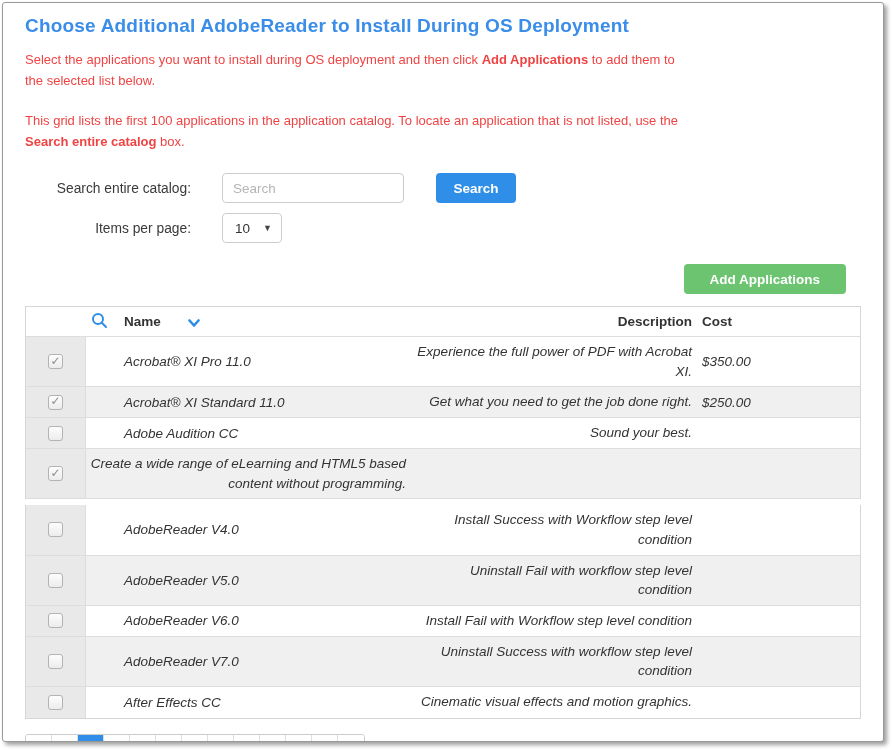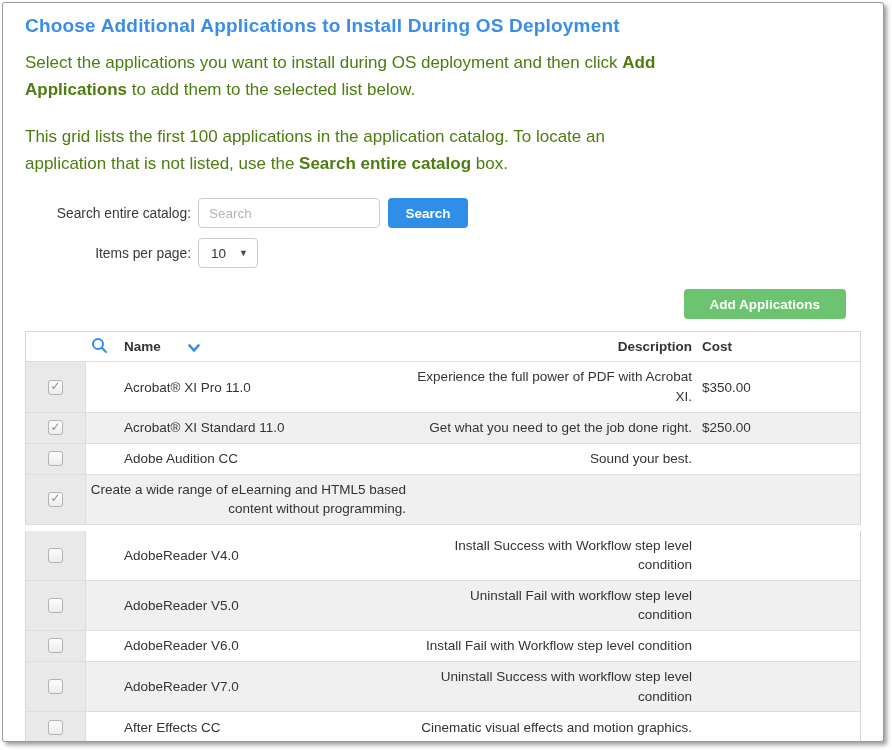--- a/index.html
+++ b/index.html
@@ -8,25 +8,25 @@
 
   .frame {
     position: absolute; left: 2px; top: 2px; width: 882px; height: 740px;
     background: #fff; border: 1px solid #999; border-radius: 3px;
     box-shadow: 3px 3px 4px rgba(0,0,0,.38);
     padding: 12px 22px 0 22px; overflow: hidden;
   }
 
   .page-title { font-size: 19px; font-weight: 700; color: #3a8de8; letter-spacing: .2px; }
 
-  .intro { font-size: 17px; line-height: 1.58; color: #4d7c0f; max-width: 658px; margin-top: 13px; }
+  .intro { font-size: 13px; line-height: 1.58; color: #ef4444; max-width: 658px; margin-top: 13px; }
   .intro b { font-weight: 700; }
 
   .form-area { margin-top: 21px; }
-  .form-row { display: flex; align-items: center; margin-bottom: 10px; }
+  .form-row { display: flex; align-items: center; margin-bottom: 10px; gap: 24px; }
   .form-label { width: 173px; text-align: right; padding-right: 7px; font-size: 13.8px; color: #3a3a3a; }
   .search-input {
     width: 182px; height: 30px; border: 1px solid #ccc; border-radius: 4px;
     padding: 0 10px; font-size: 13.5px; color: #333; outline: none;
     font-family: "Liberation Sans", sans-serif;
   }
   .search-input::placeholder { color: #b5b5b5; }
   .btn {
     display: inline-flex; align-items: center; justify-content: center;
     border: none; border-radius: 4px; color: #fff; font-weight: 700;
@@ -48,21 +48,21 @@
   .grid-header { display: flex; background: #fff; border-bottom: 1px solid #ddd; height: 30px; align-items: center; }
   .col-check { width: 60px; flex: 0 0 60px; }
   .col-name  { width: 330px; flex: 0 0 330px; padding-left: 38px; }
   .col-desc  { flex: 1 1 auto; padding-right: 10px; text-align: right; }
   .col-cost  { width: 158px; flex: 0 0 158px; }
   .grid-header .col-name { position: relative; font-weight: 700; color: #333; display: flex; align-items: center; gap: 20px; }
   .grid-header .col-desc, .grid-header .col-cost { font-weight: 700; color: #333; }
   .header-search-icon { position: absolute; left: 5px; top: -1px; cursor: pointer; }
   .sort-icon { margin-left: 7px; margin-top: 3px; }
 
-  .grid-row { display: flex; align-items: center; min-height: 31px; border-bottom: 1px solid #ddd; background: #fff; }
+  .grid-row { display: flex; align-items: center; min-height: 31px; border-bottom: 1px solid #ddd; background: #fff; font-style: italic; }
   .grid-row:last-child { border-bottom: none; }
   .grid-row.striped .col-name, .grid-row.striped .col-desc, .grid-row.striped .col-cost { background: transparent; }
   .grid-row.striped { background: #f0f0f0; }
   .grid-row .col-check {
     align-self: stretch; background: #e9e9e9; border-right: 1px solid #ddd;
     display: flex; align-items: center; justify-content: center;
   }
   .grid-row .col-desc { line-height: 1.45; padding-top: 5px; padding-bottom: 5px; }
   .row-gap { position: relative; left: -1px; width: calc(100% + 2px); height: 6px; background: #fff; }
 
@@ -86,21 +86,21 @@
   .page-cell.active { background: #2f8ee8; color: #fff; font-weight: 700; }
   .page-cell.disabled { color: #9fb6cc; cursor: default; }
   .page-cell.ellipsis { color: #999; cursor: default; }
   .pager-summary { margin-left: 14px; font-size: 13.5px; color: #3a3a3a; }
 </style>
 </head>
 <body>
 
 <div class="frame">
 
-  <div class="page-title">Choose Additional Applications to Install During OS Deployment</div>
+  <div class="page-title">Choose Additional AdobeReader to Install During OS Deployment</div>
 
   <p class="intro"><span>Select the applications you want to install during OS deployment and then click </span><b>Add Applications</b><span> to add them to the selected list below.</span></p>
 
   <p class="intro" style="margin-top:20px;"><span>This grid lists the first 100 applications in the application catalog. To locate an application that is not listed, use the </span><b>Search entire catalog</b><span> box.</span></p>
 
   <div class="form-area">
     <div class="form-row">
       <div class="form-label">Search entire catalog:</div>
       <input class="search-input" type="text" placeholder="Search" style="">
       <button class="btn btn-search">Search</button>

